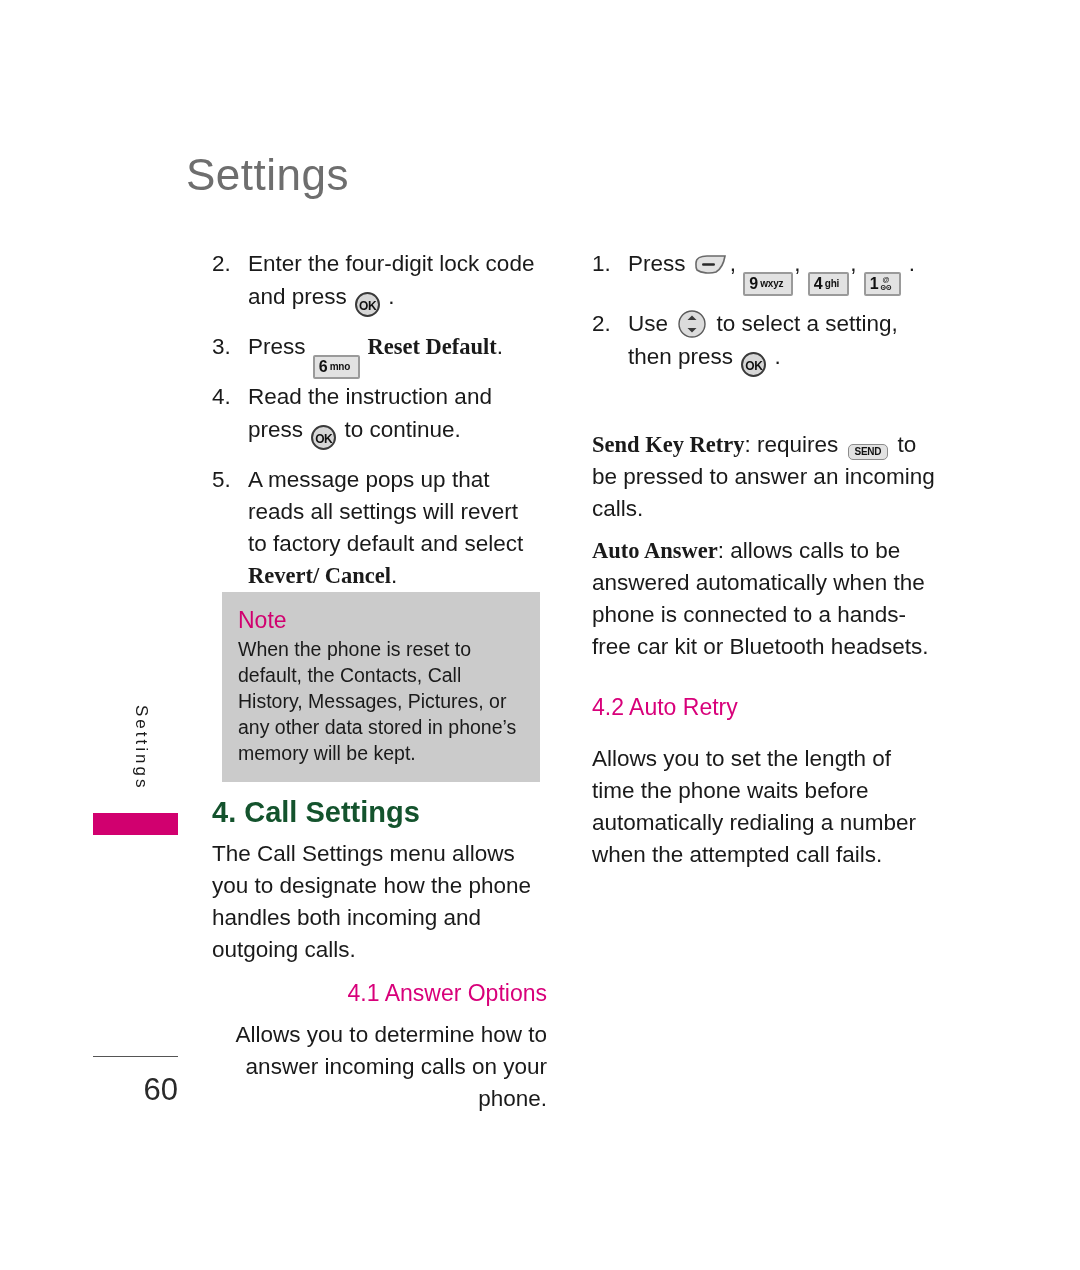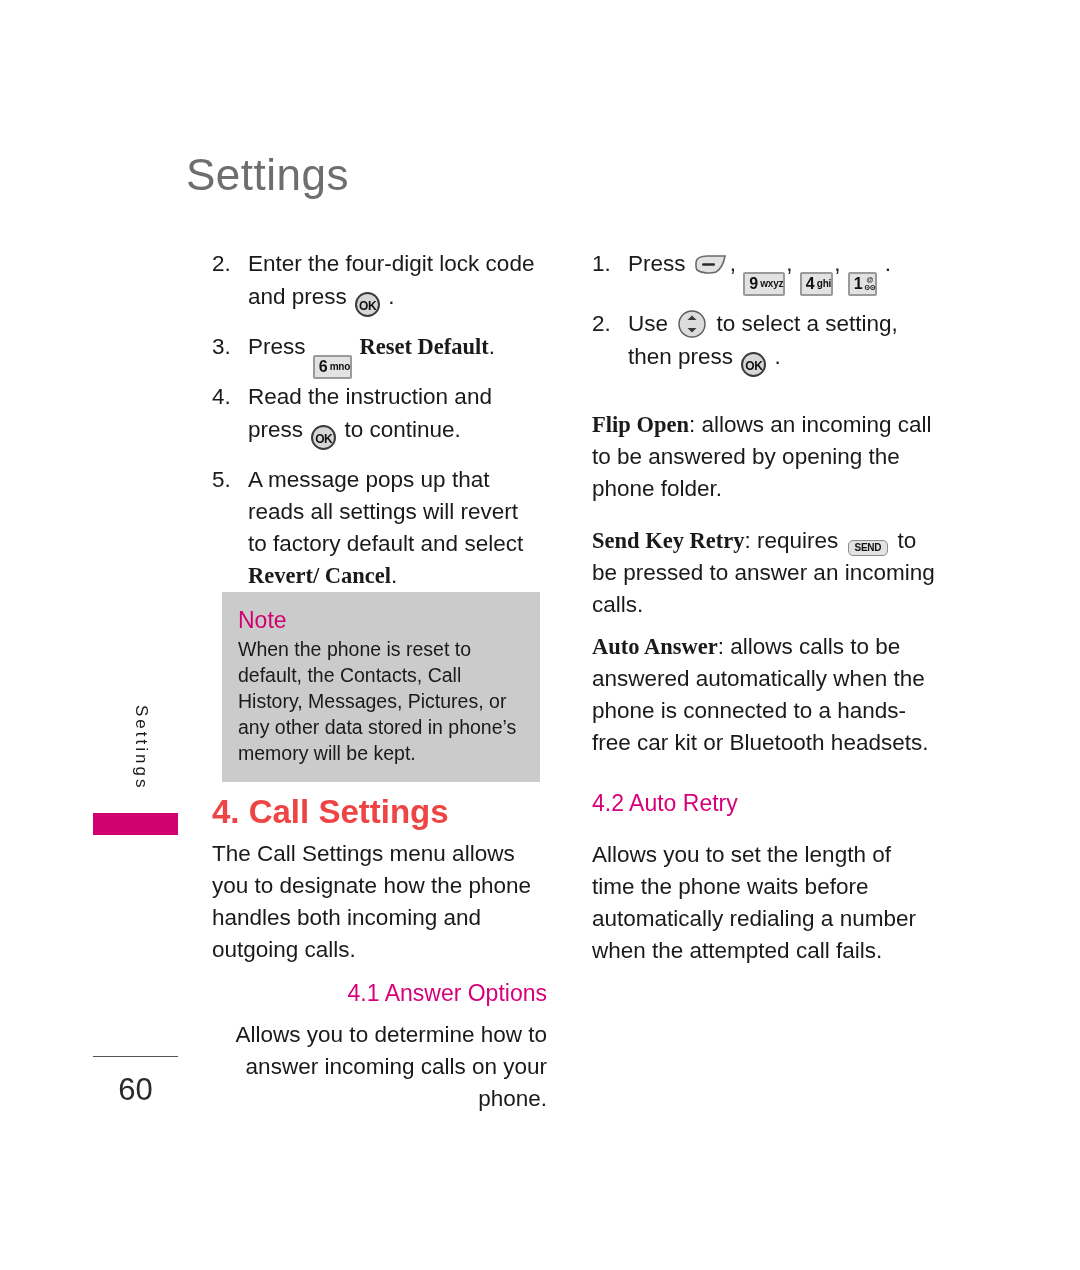--- a/index.html
+++ b/index.html
@@ -55,21 +55,21 @@
     top: 1056px;
     width: 85px;
     height: 0;
     border-top: 1.5px solid #555;
   }
   #page-number {
     position: absolute;
     left: 93px;
     top: 1072px;
     width: 85px;
-    text-align: center;
+    text-align: right;
     font-size: 31px;
     color: #2a2a2a;
   }
 
   
   .column {
     position: absolute;
     top: 248px;
     width: 330px;
   }
@@ -103,21 +103,21 @@
 
   .bold { font-weight: bold; font-family: Liberation Serif, serif; }
 
   
   .key {
     display: inline-block;
     vertical-align: -3px;
     background: #e2e2e2;
     border: 2px solid #9a9a9a;
     border-radius: 2px;
-    padding: 0 0 1px 4px;
+    padding: 0 8px 1px 4px;
     line-height: 1;
     height: 19px;
     font-size: 0;
     white-space: nowrap;
     margin: 0 1px;
   }
   .key .d {
     font-size: 16px;
     font-weight: bold;
     line-height: 19px;
@@ -212,23 +212,23 @@
     line-height: 28px;
     margin: 0 0 2px 0;
   }
   .note-body {
     font-size: 19.5px;
     line-height: 26px;
   }
 
   
   .h-major {
-    color: #ef4444;
-    font-weight: bold;
-    font-size: 33px;
+    color: #14532d;
+    font-weight: bold;
+    font-size: 29px;
     line-height: 40px;
     margin: 0 0 6px 0;
   }
   .h-minor {
     color: #d8007a;
     font-weight: normal;
     font-size: 23px;
     line-height: 36px;
     margin: 0 0 8px 0;
   }
@@ -311,21 +311,20 @@
               <circle cx="15" cy="15" r="13" fill="#dcdcdc" stroke="#5a5a5a" stroke-width="1.4"></circle>
               <path d="M15 6.5 L19.5 11 L10.5 11 Z" fill="#3a3a3a"></path>
               <path d="M15 23.5 L10.5 19 L19.5 19 Z" fill="#3a3a3a"></path>
             </svg></span><span> to select a setting, then press </span><span class="key-ok">OK</span><span> .</span></span>
     </li>
 
   </ol>
 
   <div class="spacer-md"></div>
 
-  <p class="body"><span class="bold">Flip Open</span><span>: allows an incoming call to be answered by opening the phone folder.</span></p>
 
   <div class="spacer-sm"></div>
 
 
   <div class="spacer-sm"></div>
 
   <p class="body"><span class="bold">Send Key Retry</span><span>: requires </span><span class="key-send">SEND</span><span> to be pressed to answer an incoming calls.</span></p>
 
   <div class="spacer-sm"></div>
 

